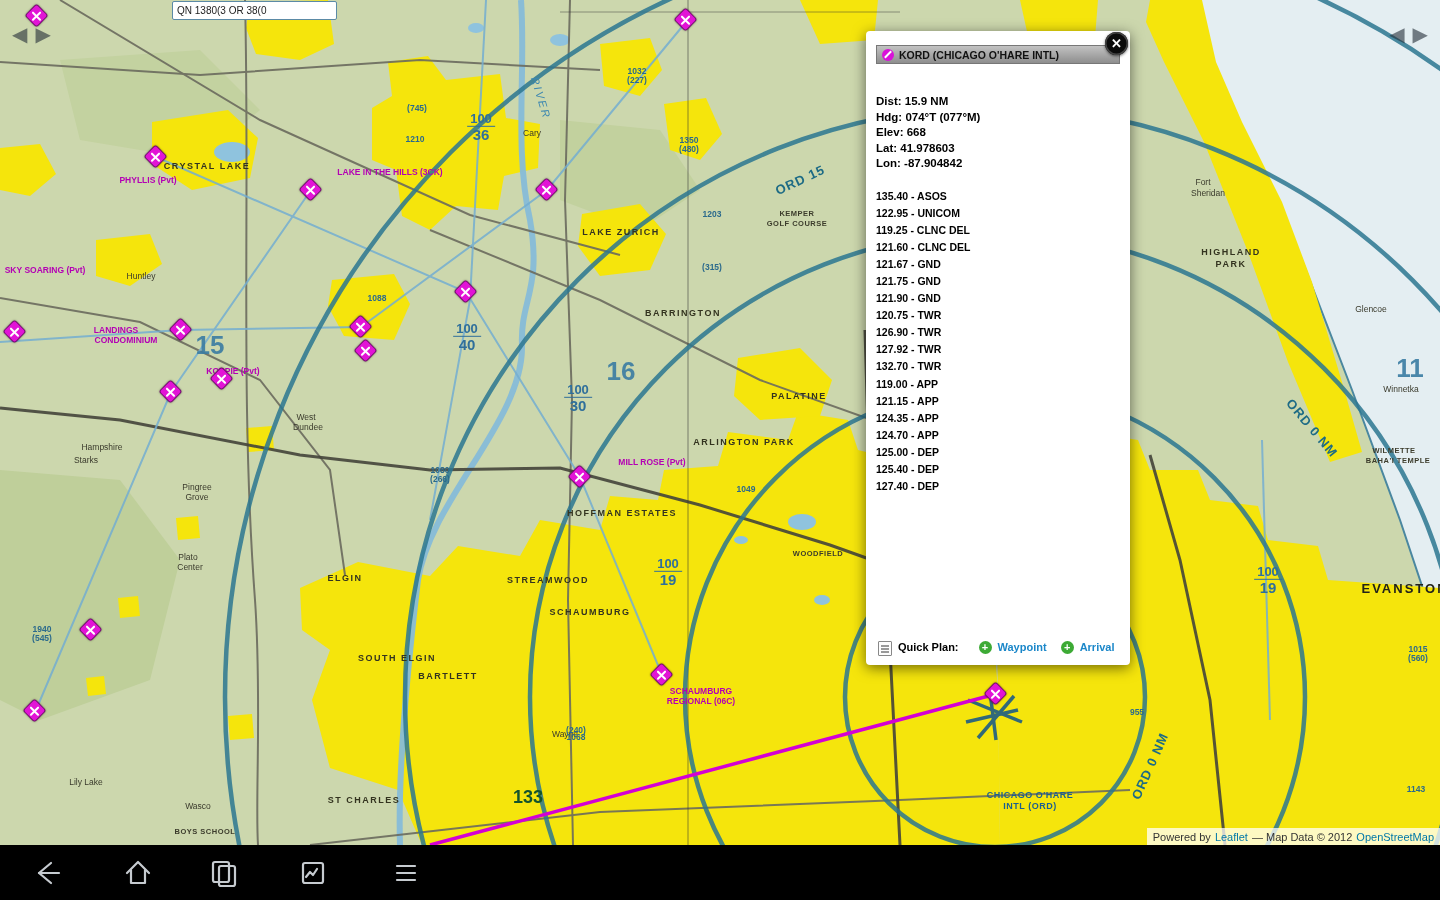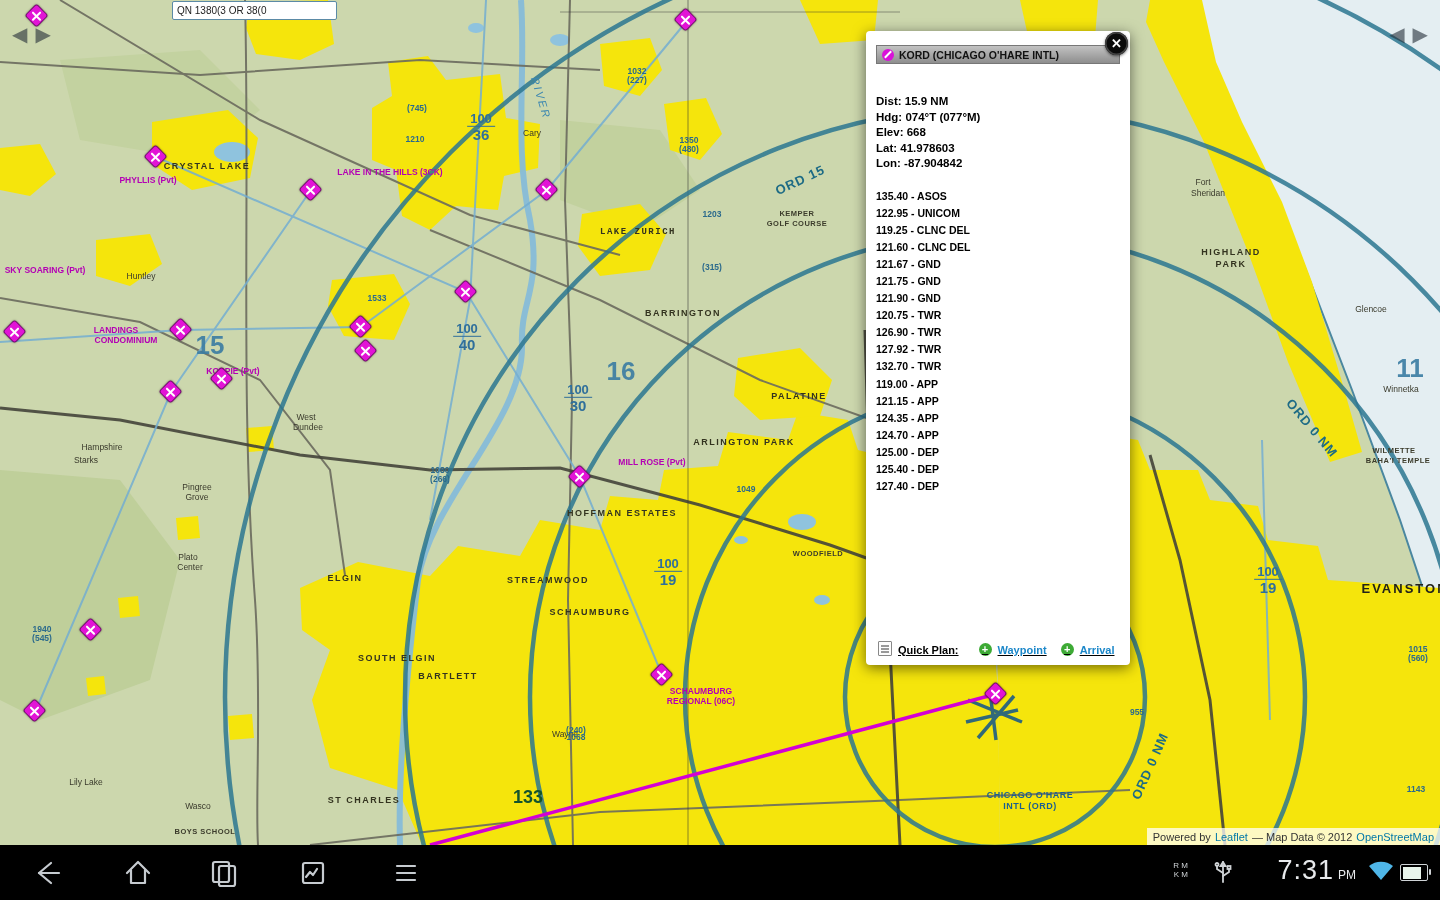--- a/index.html
+++ b/index.html
@@ -65,22 +65,22 @@
   #info-list{margin-top:30px;}
   .info-line{font-size:11.5px;font-weight:bold;color:#000;line-height:15.5px;}
   #sections{margin-top:20px;}
   .sec-row{display:flex;align-items:center;gap:7px;margin-bottom:24px;cursor:pointer;}
   .sec-icon{width:13px;height:13px;border-radius:50%;border:1px solid #666;flex:0 0 auto;
             background:radial-gradient(circle at 35% 30%, #e8e8e8, #909090);position:relative;}
   .sec-icon::after{content:"";position:absolute;left:4.5px;top:4.5px;width:4px;height:4px;border-radius:50%;background:#555;}
   .sec-link{font-size:11.5px;font-weight:bold;color:#1b87c9;}
   #freq-list{margin-top:16px;}
   .freq-line{font-size:10.5px;font-weight:bold;color:#000;line-height:17.1px;}
-  #popup-footer{position:absolute;left:12px;right:10px;bottom:9px;display:flex;align-items:flex-end;gap:6px;
-                font-size:11px;font-weight:bold;text-decoration:underline;}
+  #popup-footer{position:absolute;left:12px;right:10px;bottom:9px;display:flex;align-items:flex-start;gap:6px;
+                font-size:11px;font-weight:bold;}
   .qp-icon{width:12px;height:13px;background:#fdfdfd;border:1px solid #888;border-radius:1px;position:relative;flex:0 0 auto;}
   .qp-icon::after{content:"";position:absolute;left:2px;right:2px;top:3px;height:1.5px;background:#999;box-shadow:0 3px 0 #999,0 6px 0 #999;}
   .plus-icon{width:13px;height:13px;border-radius:50%;background:#3daa35;color:#fff;font-size:11px;line-height:13px;
              text-align:center;font-weight:bold;flex:0 0 auto;}
   .pf-label{color:#000;}
   .pf-link{color:#1b87c9;}
 
   
   #sysbar{position:absolute;left:0;top:845px;width:1440px;height:55px;background:#000;}
   .nav-ic{position:absolute;top:10px;width:44px;height:36px;display:flex;align-items:center;justify-content:center;cursor:pointer;}
@@ -185,21 +185,21 @@
       <line x1="978" y1="738" x2="1014" y2="696"></line>
       <line x1="966" y1="722" x2="1018" y2="710"></line>
       <line x1="990" y1="692" x2="996" y2="740"></line>
     </g>
 
     <line x1="430" y1="845" x2="996" y2="694" stroke="#d400d4" stroke-width="3.5"></line>
   </svg>
 
   <div id="labels">
       <span class="lbl city" style="left: 207px; top: 166px;">CRYSTAL LAKE</span>
-      <span class="lbl city" style="left: 638px; top: 232px; font-family: Liberation Mono, monospace;">LAKE ZURICH</span>
+      <span class="lbl city" style="left: 621px; top: 232px;">LAKE ZURICH</span>
       <span class="lbl city" style="left: 683px; top: 313px;">BARRINGTON</span>
       <span class="lbl city" style="left: 799px; top: 396px;">PALATINE</span>
       <span class="lbl city" style="left: 744px; top: 442px;">ARLINGTON PARK</span>
       <span class="lbl city" style="left: 622px; top: 513px;">HOFFMAN ESTATES</span>
       <span class="lbl city" style="left: 548px; top: 580px;">STREAMWOOD</span>
       <span class="lbl city" style="left: 345px; top: 578px;">ELGIN</span>
       <span class="lbl city" style="left: 590px; top: 612px;">SCHAUMBURG</span>
       <span class="lbl city" style="left: 448px; top: 676px;">BARTLETT</span>
       <span class="lbl city" style="left: 397px; top: 658px;">SOUTH ELGIN</span>
       <span class="lbl city" style="left: 364px; top: 800px;">ST CHARLES</span>
@@ -241,21 +241,21 @@
       <span class="lbl bluecity" style="left: 1030px; top: 795px;">CHICAGO O'HARE</span>
       <span class="lbl bluecity" style="left: 1030px; top: 806px;">INTL (ORD)</span>
       <span class="lbl ob" style="left: 637px; top: 71px;">1032</span>
       <span class="lbl ob" style="left: 637px; top: 80px;">(227)</span>
       <span class="lbl ob" style="left: 415px; top: 99px; margin-top: 40px;">1210</span>
       <span class="lbl ob" style="left: 417px; top: 108px;">(745)</span>
       <span class="lbl ob" style="left: 689px; top: 140px;">1350</span>
       <span class="lbl ob" style="left: 689px; top: 149px;">(480)</span>
       <span class="lbl ob" style="left: 712px; top: 214px;">1203</span>
       <span class="lbl ob" style="left: 712px; top: 240px; margin-top: 27px;">(315)</span>
-      <span class="lbl ob" style="left: 377px; top: 298px;">1533</span>
+      <span class="lbl ob" style="left: 377px; top: 298px;">1088</span>
       <span class="lbl ob" style="left: 440px; top: 470px;">1080</span>
       <span class="lbl ob" style="left: 440px; top: 479px;">(266)</span>
       <span class="lbl ob" style="left: 746px; top: 489px;">1049</span>
       <span class="lbl ob" style="left: 576px; top: 737px;">1068</span>
       <span class="lbl ob" style="left: 576px; top: 730px;">(240)</span>
       <span class="lbl ob" style="left: 1137px; top: 712px;">955</span>
       <span class="lbl ob" style="left: 1418px; top: 649px;">1015</span>
       <span class="lbl ob" style="left: 1418px; top: 658px;">(560)</span>
       <span class="lbl ob" style="left: 1416px; top: 789px;">1143</span>
       <span class="lbl ob" style="left: 1468px; top: 798px;">(345)</span>
@@ -449,35 +449,13 @@
     </svg>
   </div>
   <div class="nav-ic" id="nav-menu">
     <svg width="34" height="34" viewBox="0 0 34 34">
       <line x1="8" y1="10" x2="26" y2="10"></line>
         <line x1="8" y1="17" x2="26" y2="17"></line>
         <line x1="8" y1="24" x2="26" y2="24"></line>
     </svg>
   </div>
 
-  <div id="status">
-    <div id="net-stack">
-      <div>R M</div>
-      <div>K M</div>
-    </div>
-    <svg id="usb" width="18" height="26" viewBox="0 0 18 26" stroke="#cfd3d6" stroke-width="1.8" fill="none" stroke-linecap="round">
-      <line x1="9" y1="3" x2="9" y2="23"></line>
-        <polyline points="9,3 6.5,7 11.5,7 9,3"></polyline>
-      <path d="M9,14 L3,10 L3,7"></path>
-        <circle cx="3" cy="5.5" r="1.5"></circle>
-      <path d="M9,17 L15,13 L15,10"></path>
-        <rect x="13.5" y="7" width="3" height="3"></rect>
-    </svg>
-    <div id="clock">
-      <span class="t">7:31</span>
-      <span class="ap">PM</span>
-    </div>
-    <svg id="wifi" width="26" height="22" viewBox="0 0 26 22">
-      <path d="M13,20 L1,6 A19,19 0 0 1 25,6 Z" fill="#4fb6e8"></path>
-    </svg>
-    <div id="batt"></div>
-  </div>
 </div>
 
 </body></html>

